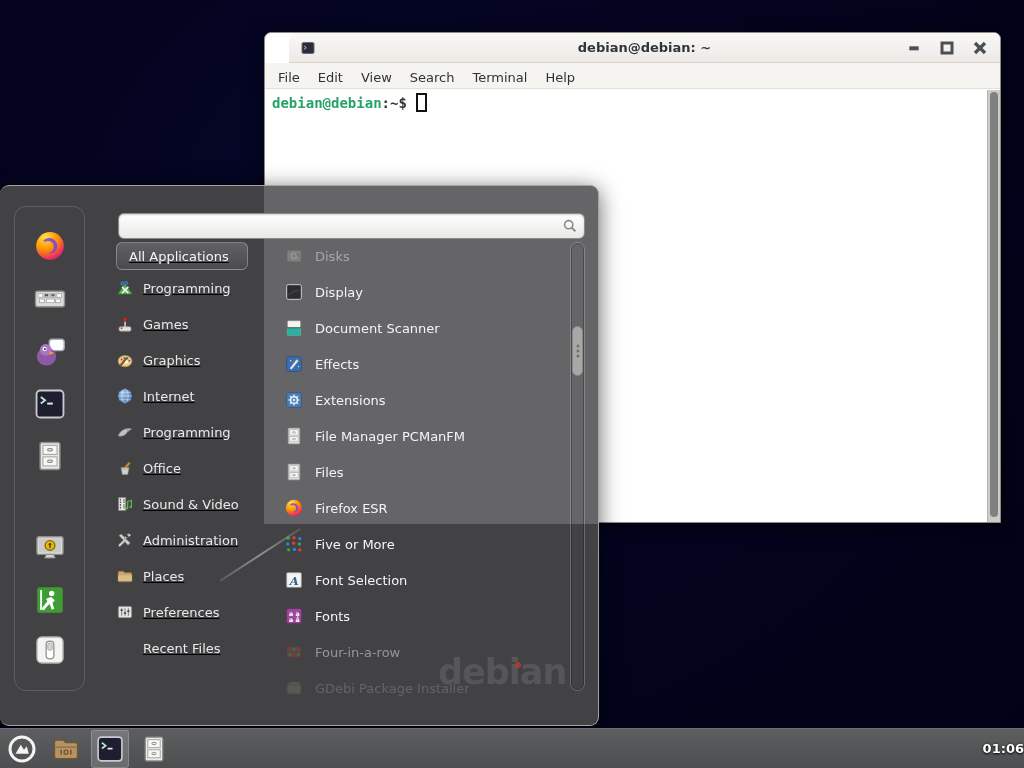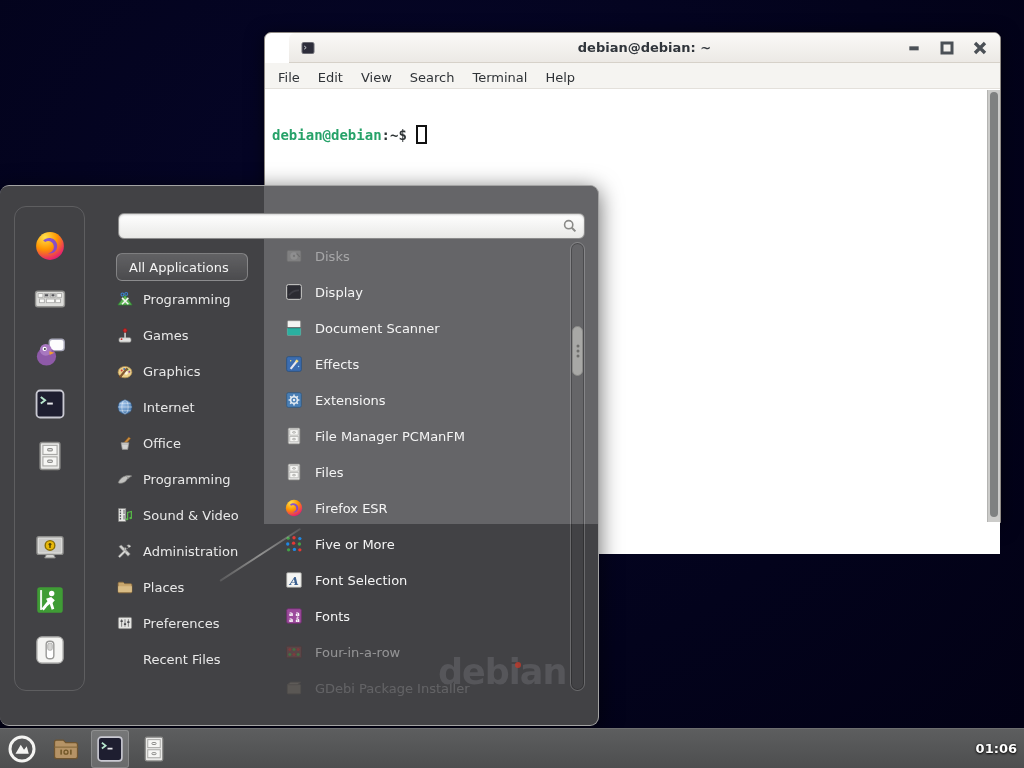--- a/index.html
+++ b/index.html
@@ -17,21 +17,21 @@
   .term-title { position:absolute; left:0; right:0; text-align:center;
           font-size:13px; font-weight:bold; color:#30353b; }
   .term-winicon { position:absolute; left:12px; top:8px; width:14px; height:14px; }
   .winbtns { position:absolute; right:10px; top:0; height:30px; display:flex; align-items:center; gap:13px; }
   .winbtn { width:20px; height:20px; display:flex; align-items:center; justify-content:center; cursor:default; }
   .term-menubar { height:26px; background:#f5f4f1; border-bottom:1px solid #e3e0db;
           display:flex; align-items:flex-end; padding-left:4px; }
   .term-menubar .mitem { font-size:13px; color:#2f3337; padding:3px 9px; }
   .term-content { position:relative; height:433px; background:#fff;
           font-family:"DejaVu Sans Mono","Liberation Mono",monospace;
-          font-size:14px; font-weight:bold; padding:4px 0 0 7px;margin-top:32px; }
+          font-size:14px; font-weight:bold; padding:4px 0 0 7px; }
   .prompt-user { color:#26a269; }
   .prompt-rest { color:#2e3436; }
   .term-cursor { display:inline-block; width:11px; height:19px; border:2px solid #111;
           vertical-align:-4px; margin-left:9px; }
   .term-scroll { position:absolute; right:0; top:57px; bottom:0; width:13px;
           background:#cbcbc9; border-left:1px solid #b4b4b2; border-radius:0; }
   .term-scroll .thumb { position:absolute; left:2px; right:2px; top:2px; bottom:5px;
           background:#7f8181; border-radius:5px; }
 
   
@@ -43,21 +43,21 @@
   .fav-panel { position:absolute; left:14px; top:20px; width:71px; height:485px;
           border:1px solid rgba(255,255,255,.15); border-radius:12px; }
   .fav-slot { position:absolute; left:50%; transform:translateX(-50%); width:34px; height:34px; cursor:pointer; }
   .fav-slot svg, .icon svg { width:100%; height:100%; display:block; }
   .search-wrap { position:absolute; left:118px; top:27px; width:467px; height:26px; }
   .search-input { width:100%; height:100%; border:1px solid #8b8b8b; border-radius:6px;
           background:linear-gradient(#ffffff,#e9e9e7); padding:0 28px 0 8px;
           font-size:13px; color:#333; outline:none;
           box-shadow:inset 0 1px 2px rgba(0,0,0,.18); }
   .search-mag { position:absolute; right:7px; top:5px; width:16px; height:16px; }
-  .cats { position:absolute; left:116px; top:67px; width:150px; }
+  .cats { position:absolute; left:116px; top:56px; width:150px;text-decoration:underline; }
   .cat-selected { height:28px; display:flex; align-items:center; padding:0 12px;
           background:linear-gradient(rgba(255,255,255,.17),rgba(255,255,255,.05));
           border:1px solid rgba(255,255,255,.28); border-radius:6px;
           color:#f4f4f4; font-size:13px; cursor:pointer; width:132px; }
   .cat-row { height:36px; display:flex; align-items:center; gap:9px; cursor:pointer; }
   .cat-row .icon { width:18px; height:18px; flex:none; }
   .cat-row .lbl { font-size:13px; color:#e9e9e9; }
   .apps { position:absolute; left:284px; top:52px; width:280px; }
   .app-row { height:36px; display:flex; align-items:center; gap:11px; cursor:pointer; }
   .app-row .icon { width:20px; height:20px; flex:none; }
@@ -82,21 +82,21 @@
 
   
   .taskbar { position:absolute; left:0; bottom:0; width:1024px; height:40px;
           background:linear-gradient(#5d5e5f,#4d4e4f); border-top:1px solid #6d6e6f;
           display:flex; align-items:center; }
   .tb-btn { width:38px; height:38px; display:flex; align-items:center; justify-content:center;
           border-radius:3px; cursor:pointer; flex:none; }
   .tb-btn .icon { width:30px; height:30px; }
   .tb-btn.active { background:rgba(255,255,255,.16); box-shadow:inset 0 0 0 1px rgba(255,255,255,.18); }
   .tb-spacer { flex:1; }
-  .tray { display:flex; align-items:center; gap:22px; padding-right:7px; }
+  .tray { display:flex; align-items:center; gap:22px; }
   .tray .icon { width:18px; height:18px; cursor:pointer; }
   .clock { font-size:13px; font-weight:bold; color:#fff;
           text-shadow:0 1px 2px rgba(0,0,0,.9), 0 0 3px rgba(0,0,0,.5); cursor:pointer; }
 </style>
 </head>
 <body>
 
 <div class="term">
   <div class="term-titlebar">
     <span class="term-winicon icon">
@@ -292,35 +292,35 @@
               <circle cx="12" cy="12" r="9.3" fill="url(#gglobe)" stroke="#2c5684"></circle>
               <ellipse cx="12" cy="12" rx="4.2" ry="9.3" fill="none" stroke="rgba(255,255,255,.65)" stroke-width="0.9"></ellipse>
               <path d="M2.7 12 h18.6 M4.2 7 h15.6 M4.2 17 h15.6" stroke="rgba(255,255,255,.65)" stroke-width="0.9" fill="none"></path>
             </svg>
           </span>
     <span class="lbl">Internet</span>
   </div>
         <div class="cat-row">
     <span class="icon">
             <svg viewBox="0 0 24 24">
+              <path d="M3 17 C6 9 14 6 21 8 C18 10 16 10.5 14.5 13 C12.5 16.5 7 19 3 17 Z" fill="#c2c2c0" stroke="#7d7d7b"></path>
+              <path d="M14 8.5 l3.5 3" stroke="#8a8a88" stroke-width="1.2"></path>
+            </svg>
+          </span>
+    <span class="lbl">Programming</span>
+  </div>
+        <div class="cat-row">
+    <span class="icon">
+            <svg viewBox="0 0 24 24">
               <path d="M9.5 12.5 L17 4 l2.4 2 L12 14.5 Z" fill="#c98a3d" stroke="#8a5a1f" stroke-width="0.8"></path>
               <path d="M6.8 11.5 h10.4 l-1.6 9 h-7.2 Z" fill="#d3d3d1" stroke="#8f8f8d"></path>
               <path d="M7.2 13.5 h9.6" stroke="#aaaaa8"></path>
             </svg>
           </span>
     <span class="lbl">Office</span>
-  </div>
-        <div class="cat-row">
-    <span class="icon">
-            <svg viewBox="0 0 24 24">
-              <path d="M3 17 C6 9 14 6 21 8 C18 10 16 10.5 14.5 13 C12.5 16.5 7 19 3 17 Z" fill="#c2c2c0" stroke="#7d7d7b"></path>
-              <path d="M14 8.5 l3.5 3" stroke="#8a8a88" stroke-width="1.2"></path>
-            </svg>
-          </span>
-    <span class="lbl">Programming</span>
   </div>
         <div class="cat-row">
     <span class="icon">
             <svg viewBox="0 0 24 24">
               <rect x="3.5" y="3.5" width="9.5" height="17" fill="#e9e9e7" stroke="#8b8b89"></rect>
               <g fill="#55555a">
                 <rect x="5" y="5" width="1.8" height="2.2"></rect>
                 <rect x="5" y="8.6" width="1.8" height="2.2"></rect>
                 <rect x="5" y="12.2" width="1.8" height="2.2"></rect>
                 <rect x="5" y="15.8" width="1.8" height="2.2"></rect>

